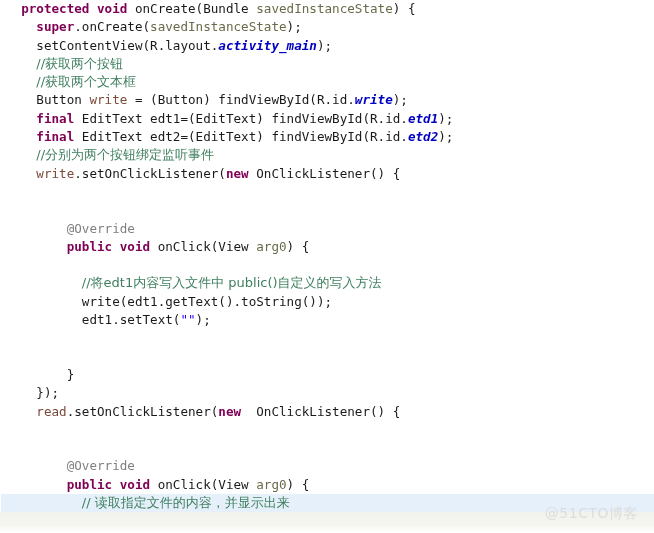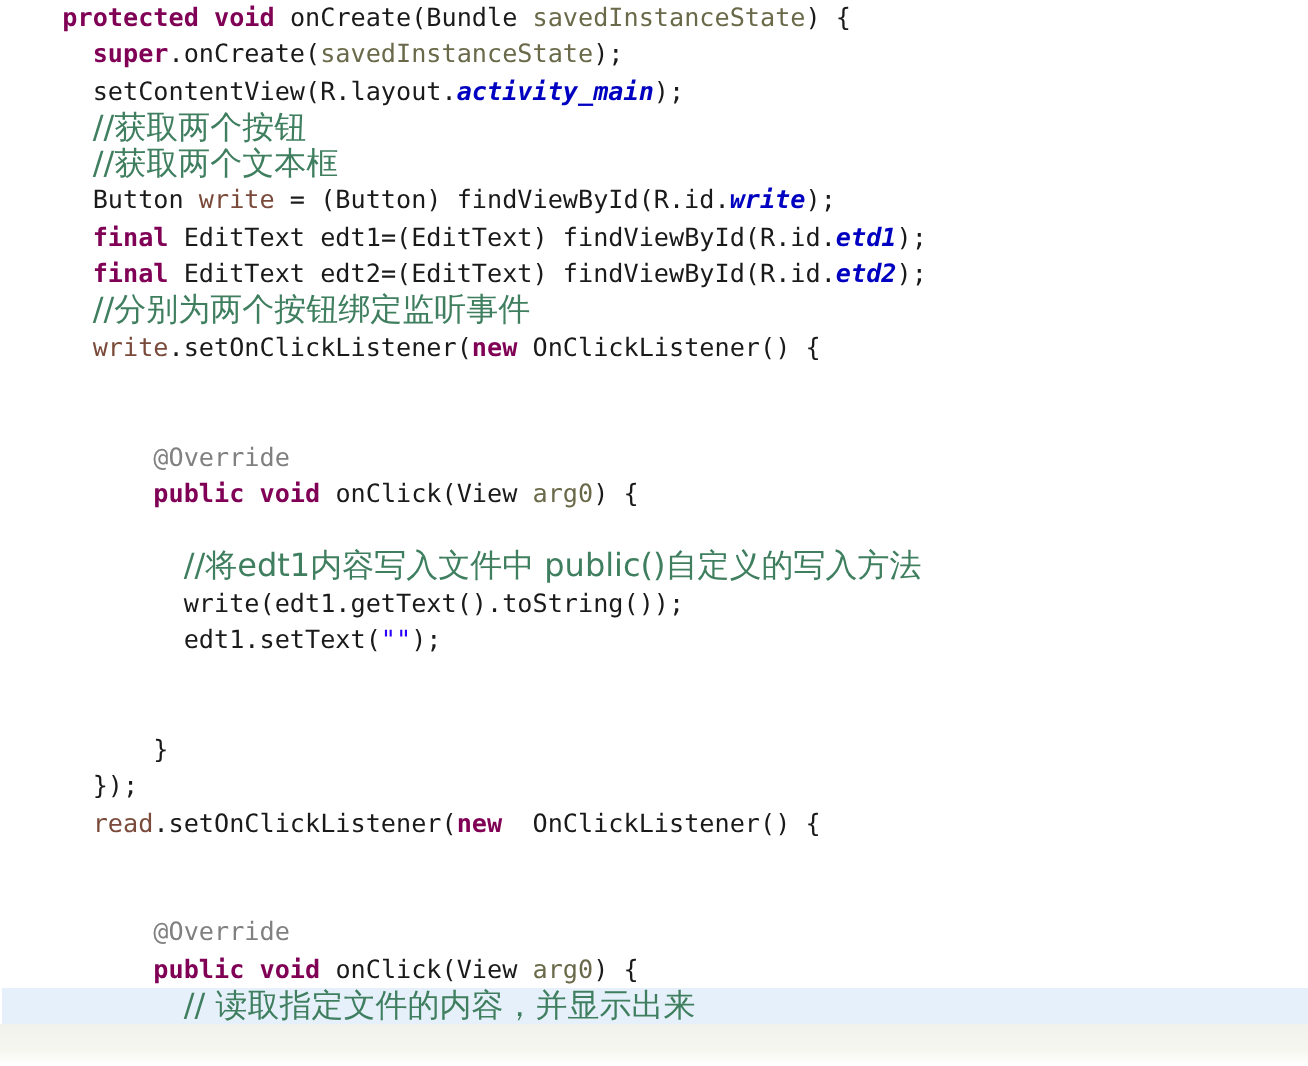--- a/index.html
+++ b/index.html
@@ -25,38 +25,38 @@
     padding: 0;
     box-sizing: border-box;
   }
   .code-line {
     position: relative;
     height: 18.3px;
     line-height: 18.3px;
     font-size: 12.6px;
     white-space: pre;
     color: #1a1a1a;
-    padding-left: 16px;
+    padding-left: 6px;
   }
   .code-line.highlight {
     background: #e6f0fb;
     width: 654px;
   }
   .tok { white-space: pre; }
   .kw      { color: #7f0055; font-weight: bold; }
   .param   { color: #6a6a4a; }
   .local   { color: #7a4a3a; }
   .field   { color: #0000c0; font-weight: bold; font-style: italic; }
   .comment { color: #3f7f5f; }
   .anno    { color: #808080; }
   .str     { color: #2a00ff; }
   .plain   { color: #1a1a1a; }
   .cjk {
     font-family: "DejaVu Sans", "Liberation Sans", sans-serif;
-    font-size: 16px;
+    font-size: 13px;
   }
   #bottom-strip {
     position: absolute;
     left: 0;
     top: 512px;
     width: 654px;
     height: 21px;
     background: linear-gradient(to bottom, #f2f2ec 0%, #f6f6f0 60%, #ffffff 100%);
   }
   #watermark {
@@ -114,14 +114,15 @@
         <div class="code-line"><span class="tok plain">        </span><span class="tok kw">public</span><span class="tok plain"> </span><span class="tok kw">void</span><span class="tok plain"> onClick(View </span><span class="tok param">arg0</span><span class="tok plain">) {</span></div>
         <div class="code-line highlight"><span class="tok plain">          </span><span class="tok comment cjk">// 读取指定文件的内容，并显示出来</span></div>
         <div class="code-line"><span class="tok plain">          </span><span class="tok plain">edt2</span><span class="tok plain">.setText(</span><span class="tok plain">read</span><span class="tok plain">());</span></div>
       </div>
   </div>
 
   <div id="left-edge"></div>
 
   <div id="bottom-strip"></div>
 
+  <div id="watermark">@51CTO博客</div>
 
 </div>
 
 </body></html>

